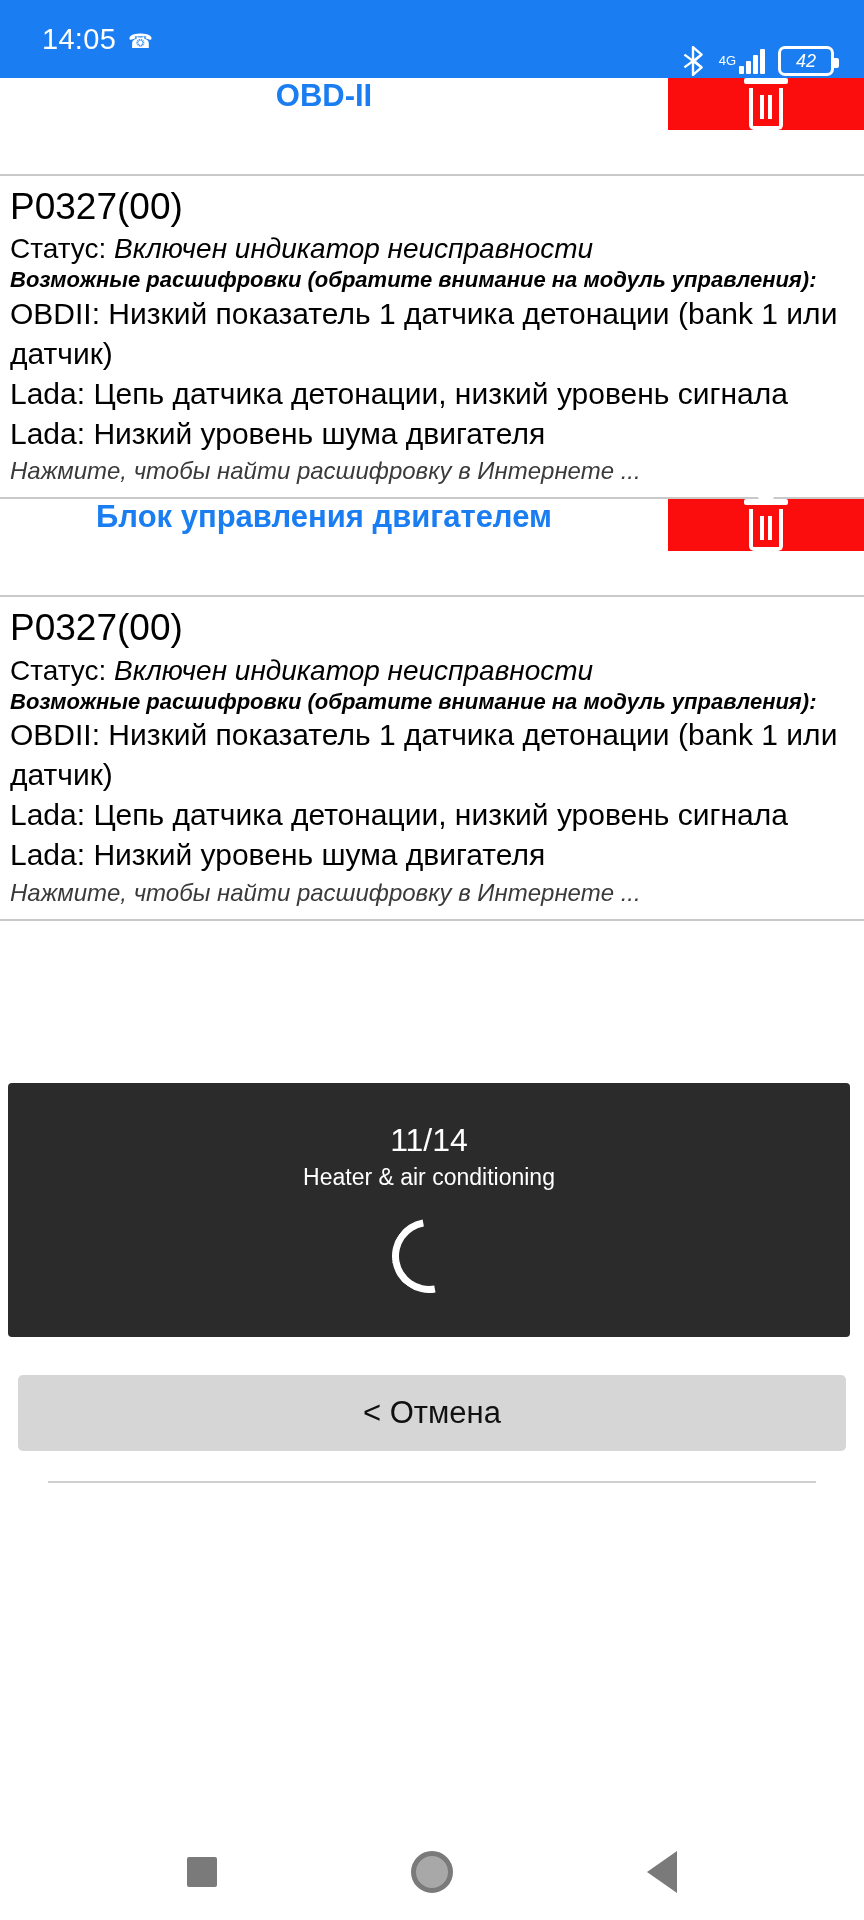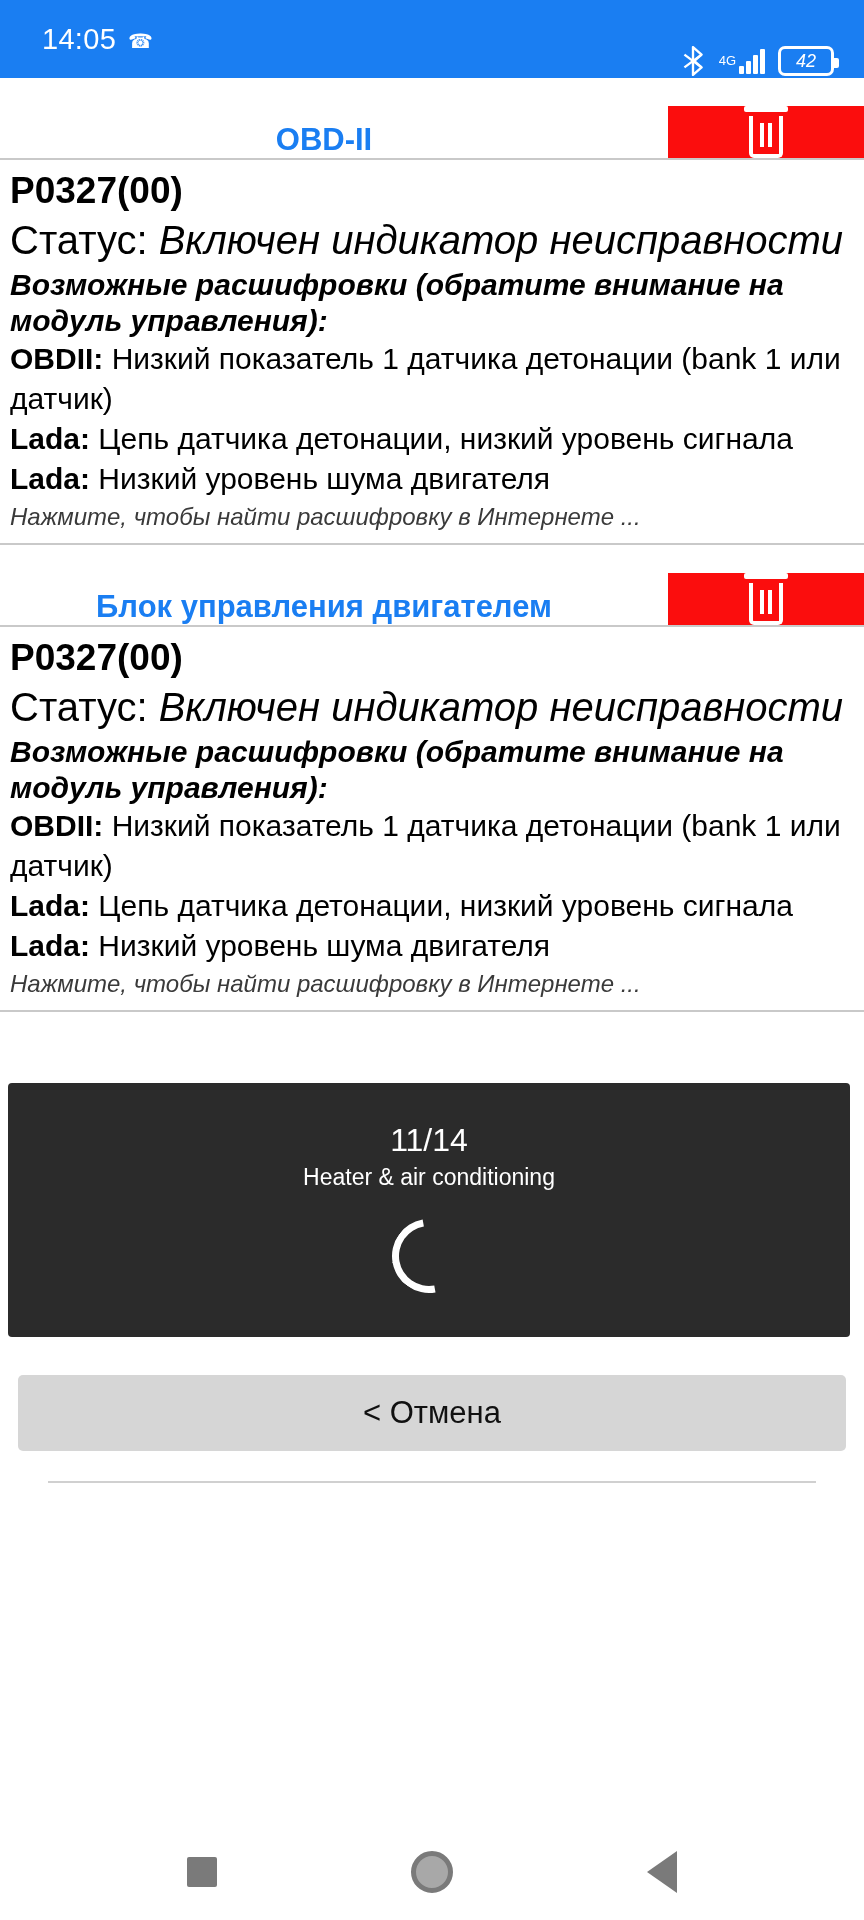--- a/index.html
+++ b/index.html
@@ -132,22 +132,22 @@
   
   .content {
     flex: 1 1 auto;
     position: relative;
     overflow: hidden;
     background: #ffffff;
   }
   .dtc-card { background: #ffffff; }
   .dtc-head {
     display: flex;
-    align-items: flex-end;
-    height: 82px;
+    align-items: flex-start;
+    height: 98px;
     border-bottom: 2px solid #c9c9c9;
   }
   .dtc-source {
     flex: 1 1 auto;
     display: flex;
     align-items: center;
     justify-content: center;
     color: #1a7ef2;
     font-size: 31px;
     font-weight: bold;
@@ -197,40 +197,40 @@
   }
   .trash .body:before { left: 7px; }
   .trash .body:after { right: 7px; }
 
   .dtc-body {
     padding: 8px 10px 12px 10px;
     border-bottom: 2px solid #c9c9c9;
   }
   .dtc-code {
     font-size: 37px;
-    font-weight: bold;
+    font-weight: normal;
     color: #000000;
     line-height: 1.25;
   }
   .dtc-line {
-    font-size: 40px;
+    font-size: 28px;
     color: #000000;
     line-height: 1.33;
   }
   .dtc-line .lbl { font-weight: normal; }
   .dtc-line .val { font-style: italic; }
   .dtc-possible {
-    font-size: 30px;
+    font-size: 22px;
     font-weight: bold;
     font-style: italic;
     line-height: 1.2;
     color: #000000;
   }
   .dtc-desc { font-size: 30px; line-height: 1.33; color: #000000; }
-  .dtc-desc b { font-weight: bold; }
+  .dtc-desc b { font-weight: normal; }
   .dtc-hint {
     font-size: 24px;
     font-style: italic;
     color: #3a3a3a;
     padding-top: 4px;
   }
 
   
   .dialog {
     position: absolute;

